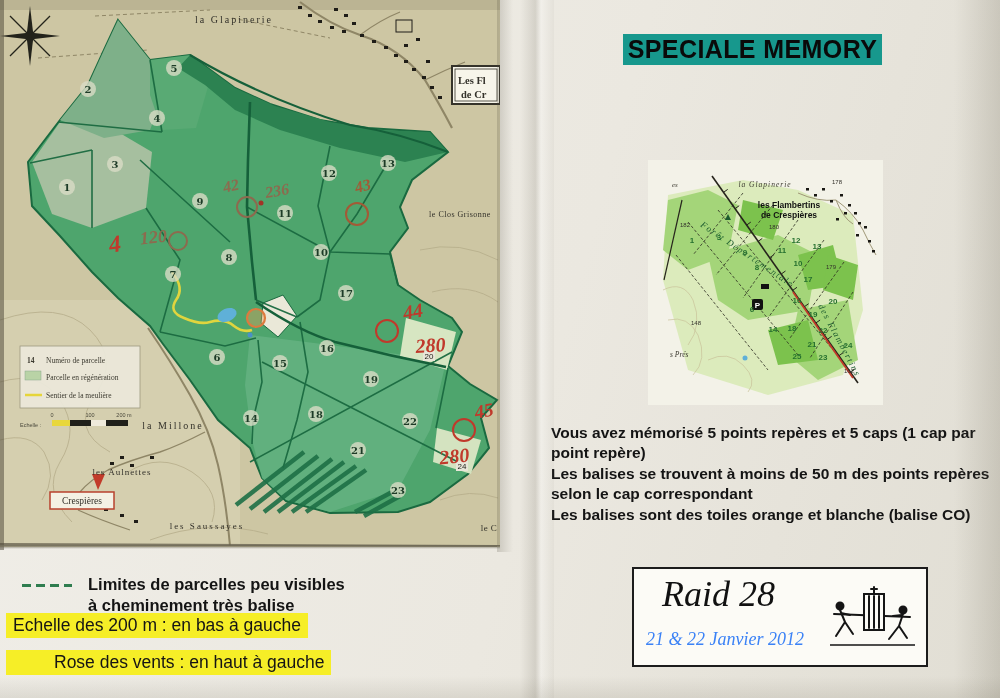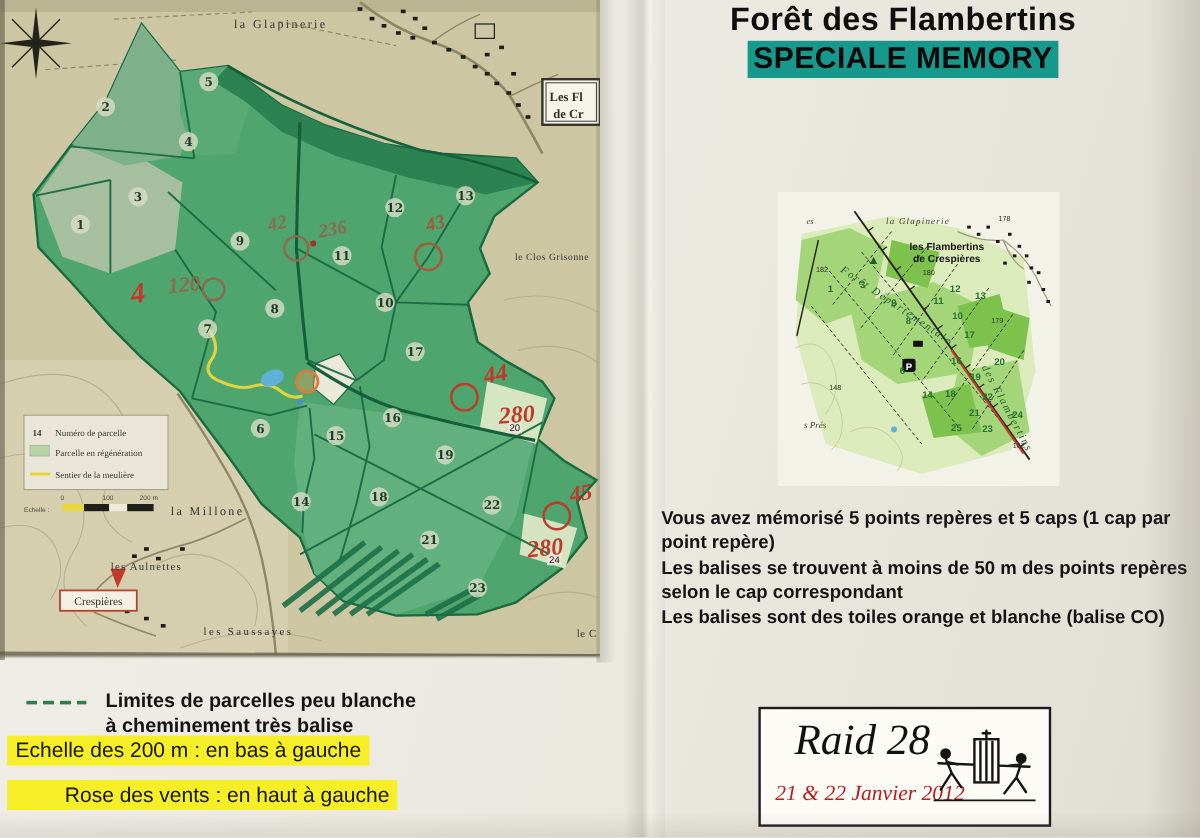--- a/index.html
+++ b/index.html
@@ -19,23 +19,23 @@
   .bigmap{position:absolute;left:0;top:0;width:500px;height:547px;}
   .smallmap{position:absolute;left:648px;top:160px;width:235px;height:245px;}
 
   .title{position:absolute;left:570px;top:1px;width:365px;text-align:center;font-size:27px;font-weight:bold;color:#0e0e0e;letter-spacing:.3px;}
   .teal-wrap{position:absolute;left:575px;top:33px;width:355px;text-align:center;}
   .teal{display:inline-block;color:#0a0a0a;font-weight:bold;font-size:25px;padding:1px 5px;margin:1px 0;letter-spacing:.4px;}
 
   .instr{position:absolute;left:551px;top:423px;width:456px;font-weight:bold;font-size:15.5px;color:#141414;line-height:1.32;}
   .instr p{margin:0;}
 
-  .raid{position:absolute;left:632px;top:589px;width:244px;height:100px;background:#fcfbf6;border:2.5px solid #1c1c1c;box-sizing:border-box;}
+  .raid{position:absolute;left:632px;top:567px;width:296px;height:100px;background:#fcfbf6;border:2.5px solid #1c1c1c;box-sizing:border-box;}
   .raid-title{position:absolute;left:28px;top:4px;font-family:"Liberation Serif",serif;font-style:italic;font-size:36px;color:#111;}
-  .raid-date{position:absolute;left:12px;top:60px;font-family:"Liberation Serif",serif;font-style:italic;font-size:18px;color:#b91c1c;}
+  .raid-date{position:absolute;left:12px;top:60px;font-family:"Liberation Serif",serif;font-style:italic;font-size:18px;color:#3b82f6;}
   .raid-art{position:absolute;right:8px;top:12px;width:90px;height:70px;}
 
   .limites{position:absolute;left:88px;top:574px;font-size:16.5px;font-weight:bold;color:#141414;line-height:1.3;}
   .dashes{position:absolute;left:22px;top:584px;width:50px;height:3px;
           background:repeating-linear-gradient(90deg,#2f7d4f 0 9px,rgba(0,0,0,0) 9px 14px);}
   .hl{position:absolute;font-weight:normal;font-size:17.5px;color:#151515;padding:2px 7px;}
   .hl-echelle{left:6px;top:613px;}
   .hl-rose{left:6px;top:650px;}
 
   
@@ -332,21 +332,20 @@
           <text x="414" y="318" class="hand" fill="#c0392b" font-size="20" transform="rotate(-10 414 318)">44</text>
           <text x="431" y="352" class="hand" fill="#c0392b" font-size="20" transform="rotate(-4 431 352)">280</text>
           <text x="485" y="417" class="hand" fill="#c0392b" font-size="19" transform="rotate(-10 485 417)">45</text>
           <text x="455" y="463" class="hand" fill="#c0392b" font-size="20" transform="rotate(-6 455 463)">280</text>
         </g>
 
     <line x1="0" y1="544" x2="497" y2="546" stroke="#6a6452" stroke-width="2" opacity=".8"></line>
   </svg>
   </div>
 
-  <div class="title">Forêt des Flambertins</div>
   <div class="teal-wrap">
     <span class="teal" id="teal1" style="background: rgb(23, 152, 141);">SPECIALE MEMORY</span><br>
   </div>
 
   <div class="smallmap">
   <svg width="235" height="245" viewBox="0 0 235 245">
     <rect x="0" y="0" width="235" height="245" fill="#f3f2e8"></rect>
     <g stroke="none">
       <path d="M20,35 L95,20 L150,30 L205,55 L215,150 L195,215 L120,235 L40,210 L15,120 Z" fill="#dcebbc"></path>
       <path d="M20,40 L60,30 L90,45 L80,95 L40,110 L15,90 Z" fill="#a4d579"></path>
@@ -482,21 +481,21 @@
         <path d="M12,26 L17,38 M17,38 L8,52 M17,38 L25,50 M13,29 L22,31"></path>
         <circle cx="75" cy="26" r="3.5" fill="#151515"></circle>
         <path d="M75,30 L71,42 M71,42 L61,55 M71,42 L79,54 M74,31 L65,32"></path>
       </g>
       <line x1="2" y1="61" x2="87" y2="61" stroke="#151515" stroke-width="1.5"></line>
     </svg>
   </div>
 
   <div class="dashes"></div>
   <div class="limites">
-    <span>Limites de parcelles peu blanche</span><br>
+    <span>Limites de parcelles peu visibles</span><br>
     <span>à cheminement très balise</span>
   </div>
   <div class="hl hl-echelle" id="hl1" style="background: rgb(246, 238, 39);">Echelle des 200 m : en bas à gauche</div>
   <div class="hl hl-rose" id="hl2" style="background: rgb(246, 238, 39); padding-left: 48px;">Rose des vents : en haut à gauche</div>
 
   <div class="photo-left"></div>
   <div class="photo-bottom"></div>
   <div class="photo-right"></div>
   <div class="fold"></div>
   <div class="right-shade"></div>

